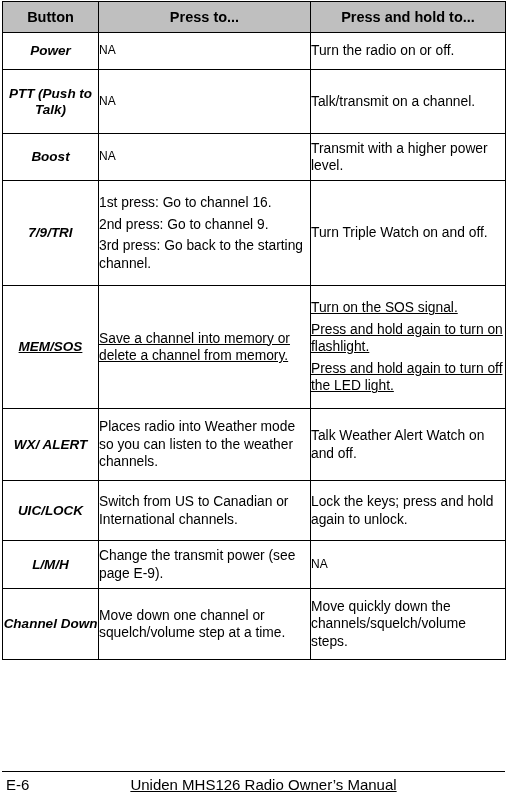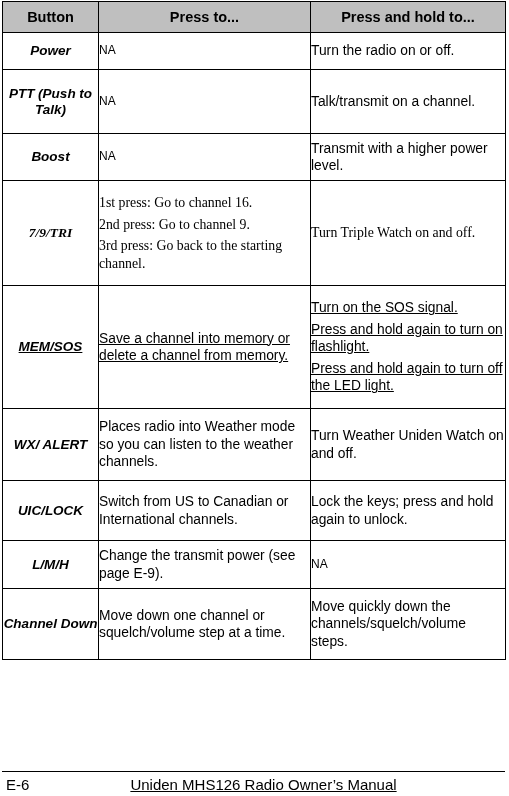--- a/index.html
+++ b/index.html
@@ -70,21 +70,21 @@
     margin-top: 4px;
   }
   td.desc.na {
     font-size: 12px;
   }
 
   
   tr.r-power td { height: 36px; margin-top: 26px; }
   tr.r-ptt td { height: 63px; }
   tr.r-boost td { height: 46px; }
-  tr.r-tri td { height: 104px; font-family: Liberation Serif, serif; }
+  tr.r-tri td { height: 104px; }
   tr.r-mem td { height: 122px; text-decoration: underline; }
   tr.r-wx td { height: 71px; }
   tr.r-chup td { height: 69px; }
   tr.r-uic td { height: 59px; }
   tr.r-lmh td { height: 47px; }
   tr.r-chdn td { height: 70px; }
 
   tr.r-tri td.desc, tr.r-mem td.desc { vertical-align: middle; }
   tr.r-tri td.desc3, tr.r-mem td.desc3 { vertical-align: middle; }
 
@@ -177,21 +177,21 @@
         <td class="desc desc3">
           <p>Turn on the SOS signal.</p>
           <p>Press and hold again to turn on flashlight.</p>
           <p>Press and hold again to turn off the LED light.</p>
         </td>
       </tr>
 
       <tr class="r-wx">
         <td class="btn-name">WX/ ALERT</td>
         <td class="desc">Places radio into Weather mode so you can listen to the weather channels.</td>
-        <td class="desc">Turn Weather Uniden Watch on and off.</td>
+        <td class="desc">Talk Weather Alert Watch on and off.</td>
       </tr>
 
 
       <tr class="r-uic">
         <td class="btn-name">UIC/LOCK</td>
         <td class="desc">Switch from US to Canadian or International channels.</td>
         <td class="desc">Lock the keys; press and hold again to unlock.</td>
       </tr>
 
       <tr class="r-lmh">

